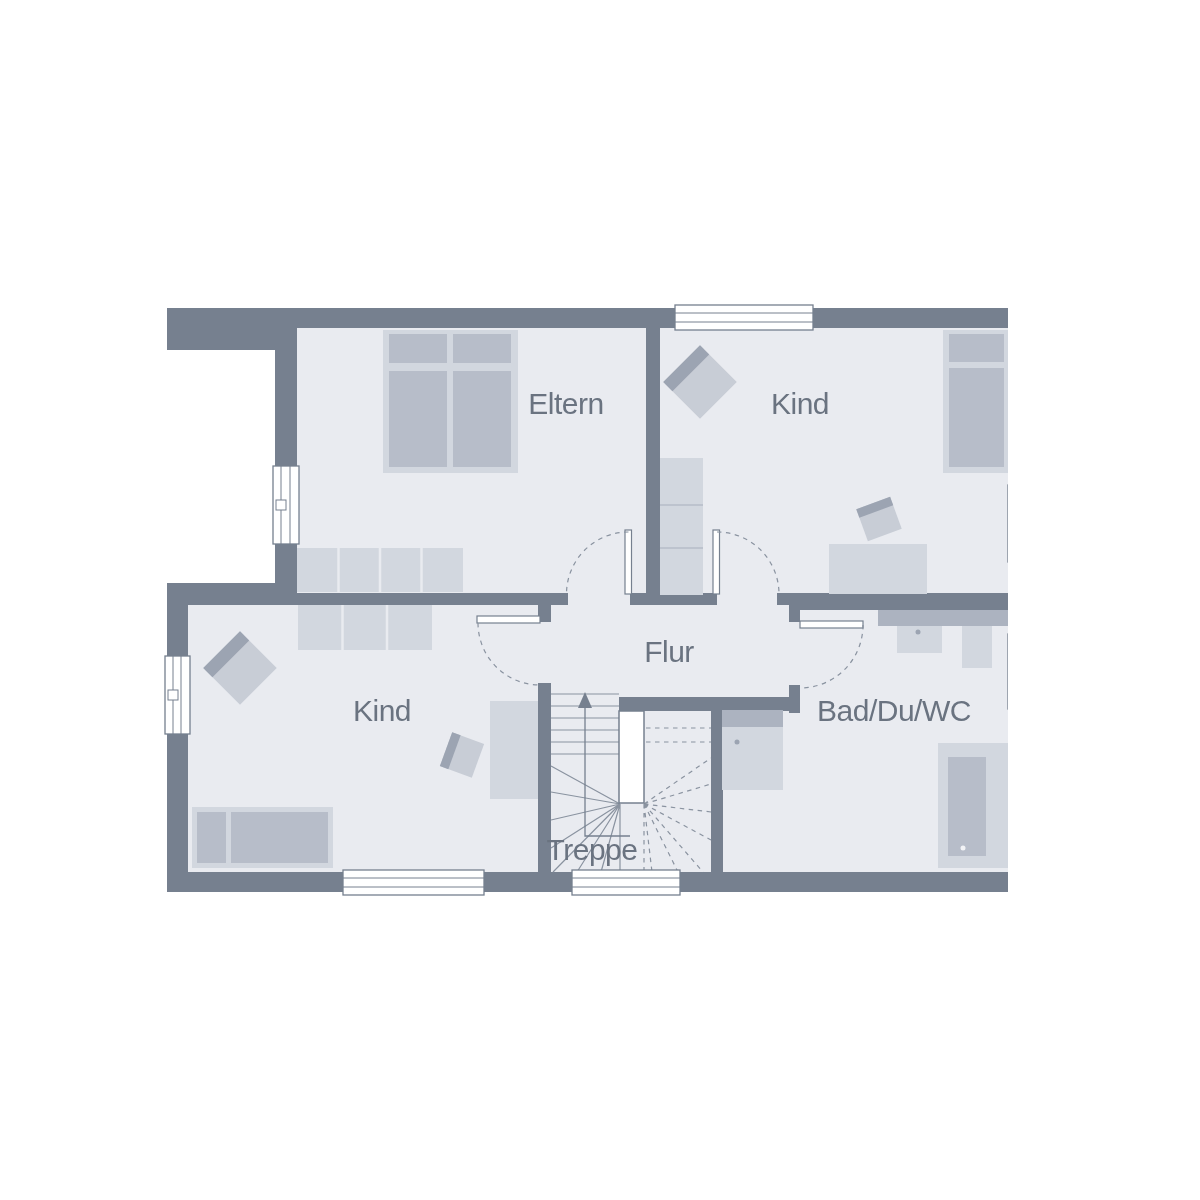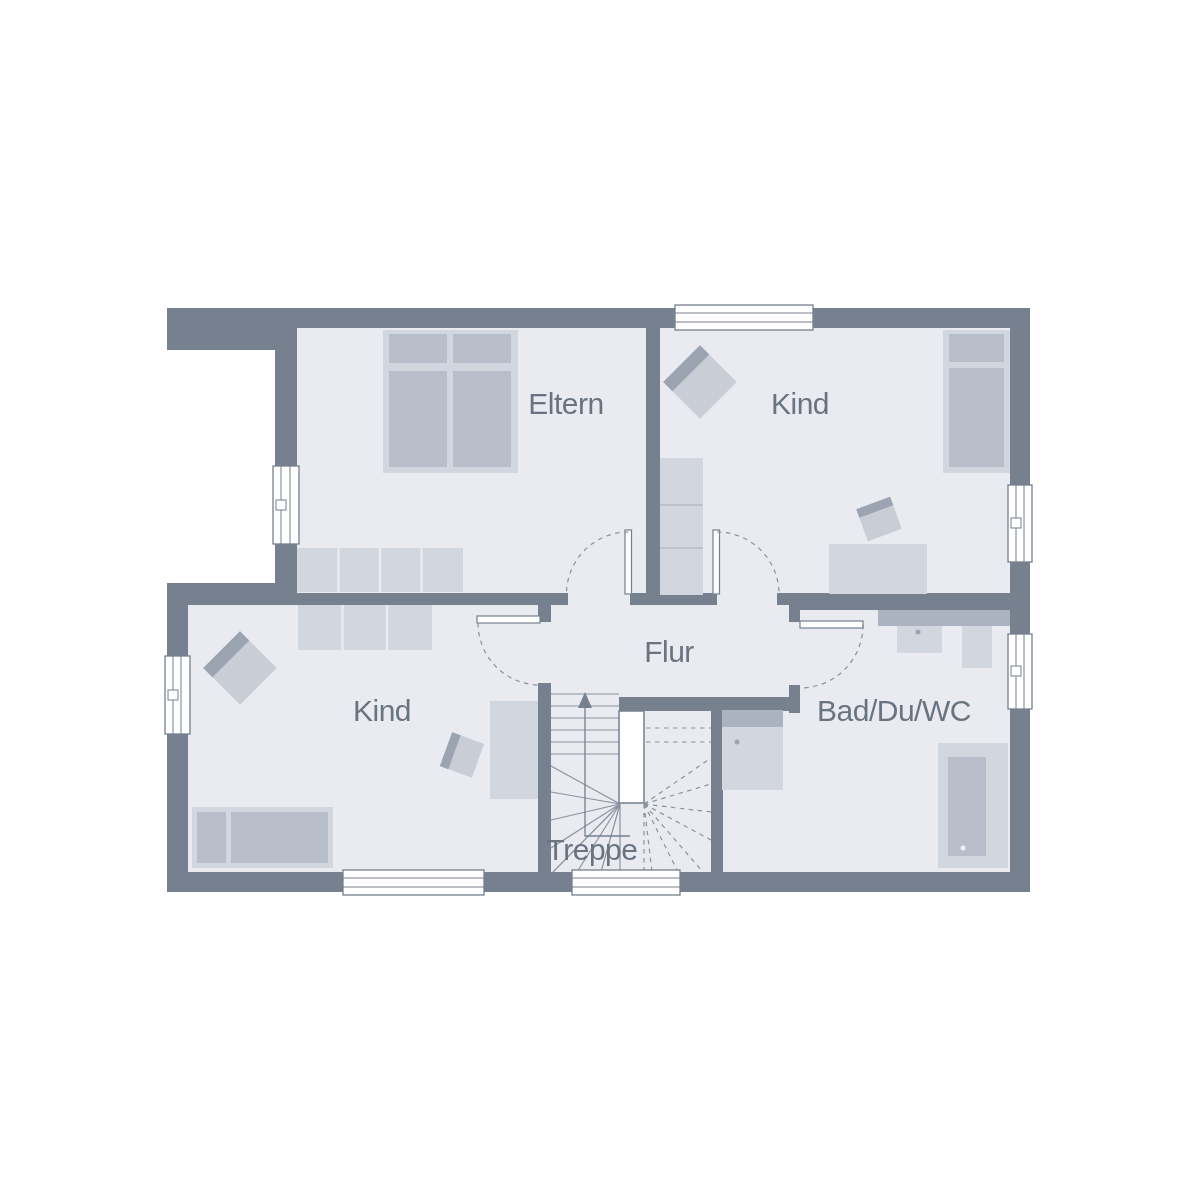--- a/index.html
+++ b/index.html
@@ -1,16 +1,16 @@
 <!DOCTYPE html>
 <html style="--background: #FFFFFF; --wall: #76808F; --floor: #E9EBF0; --furn-light: #D2D7DF; --furn-mid: #B7BDC9; --furn-seat: #C8CDD6; --furn-back: #9CA4B2; --furn-counter: #ACB3C0; --stair-line: #8A93A0; --label-text: #6A7380;"><head>
 <meta charset="utf-8">
 <style>
   html,body{margin:0;padding:0;background:var(--background,#fff);}
-  #canvas{position:relative;width:1200px;height:1200px;background:var(--background,#fff);overflow:hidden;}
+  #canvas{position:relative;width:1008px;height:1200px;background:var(--background,#fff);overflow:hidden;}
   svg{display:block;}
   .wall{fill:var(--wall);}
   .floor{fill:var(--floor);}
   .fl{fill:var(--furn-light);}
   .fm{fill:var(--furn-mid);}
   .seat{fill:var(--furn-seat);}
   .back{fill:var(--furn-back);}
   .counter{fill:var(--furn-counter);}
   .sline{stroke:var(--stair-line);stroke-width:1.2;fill:none;}
   .dash{stroke:var(--stair-line);stroke-width:1.2;fill:none;stroke-dasharray:4.5 4.5;}

